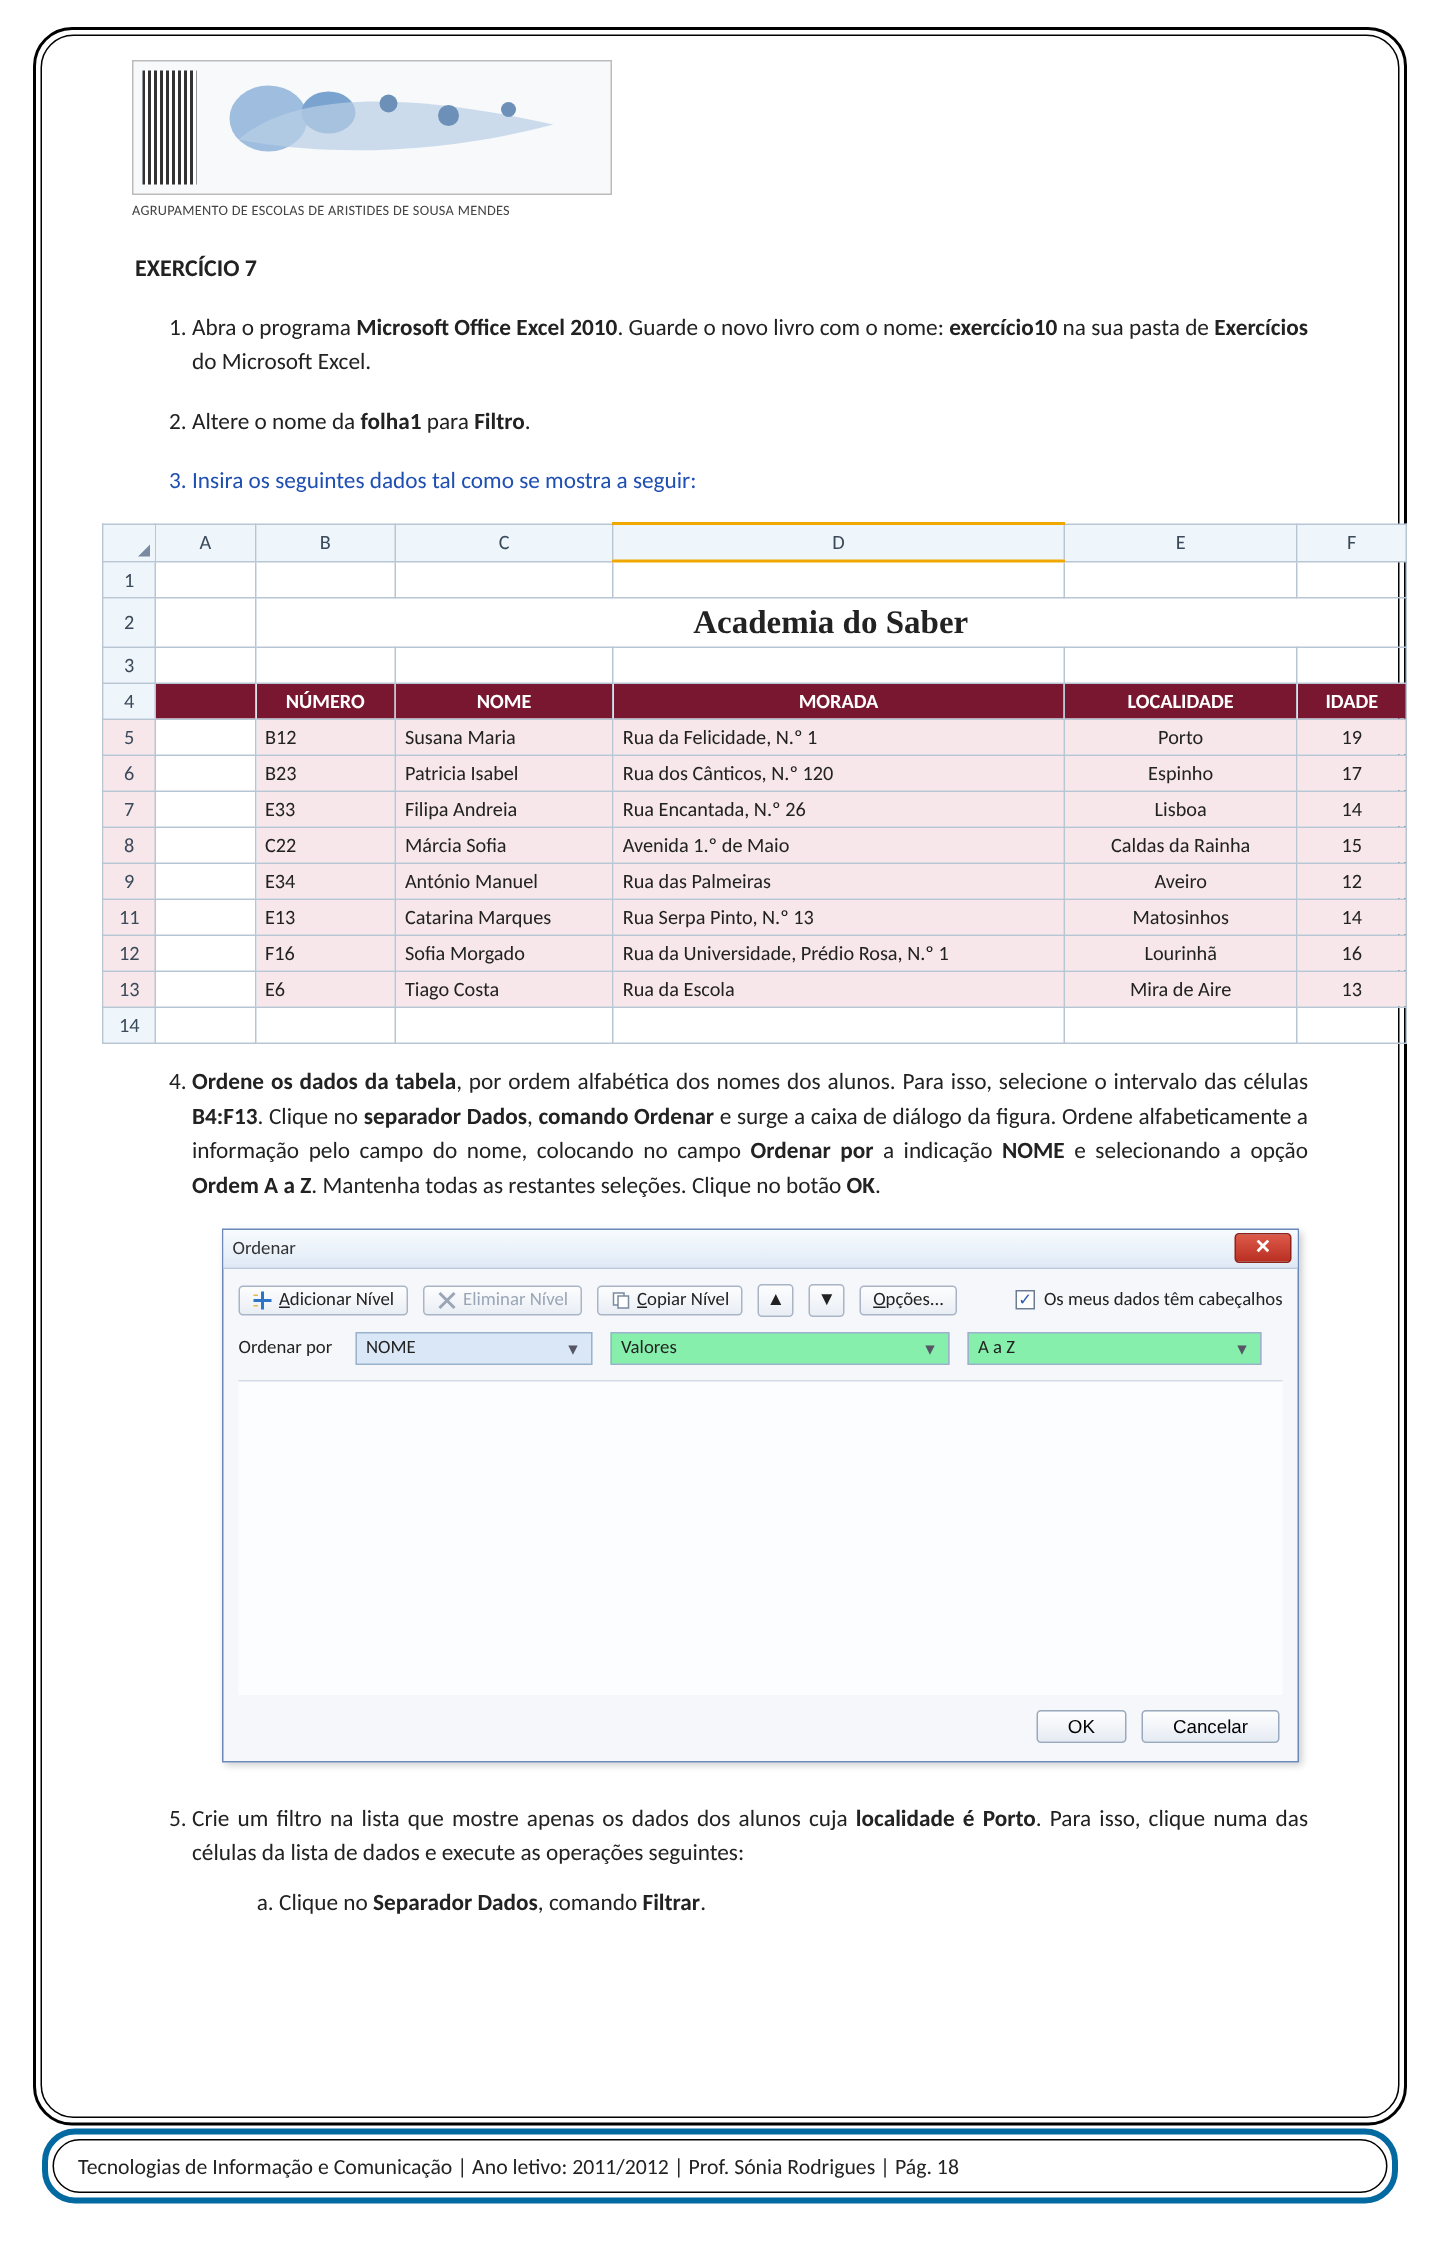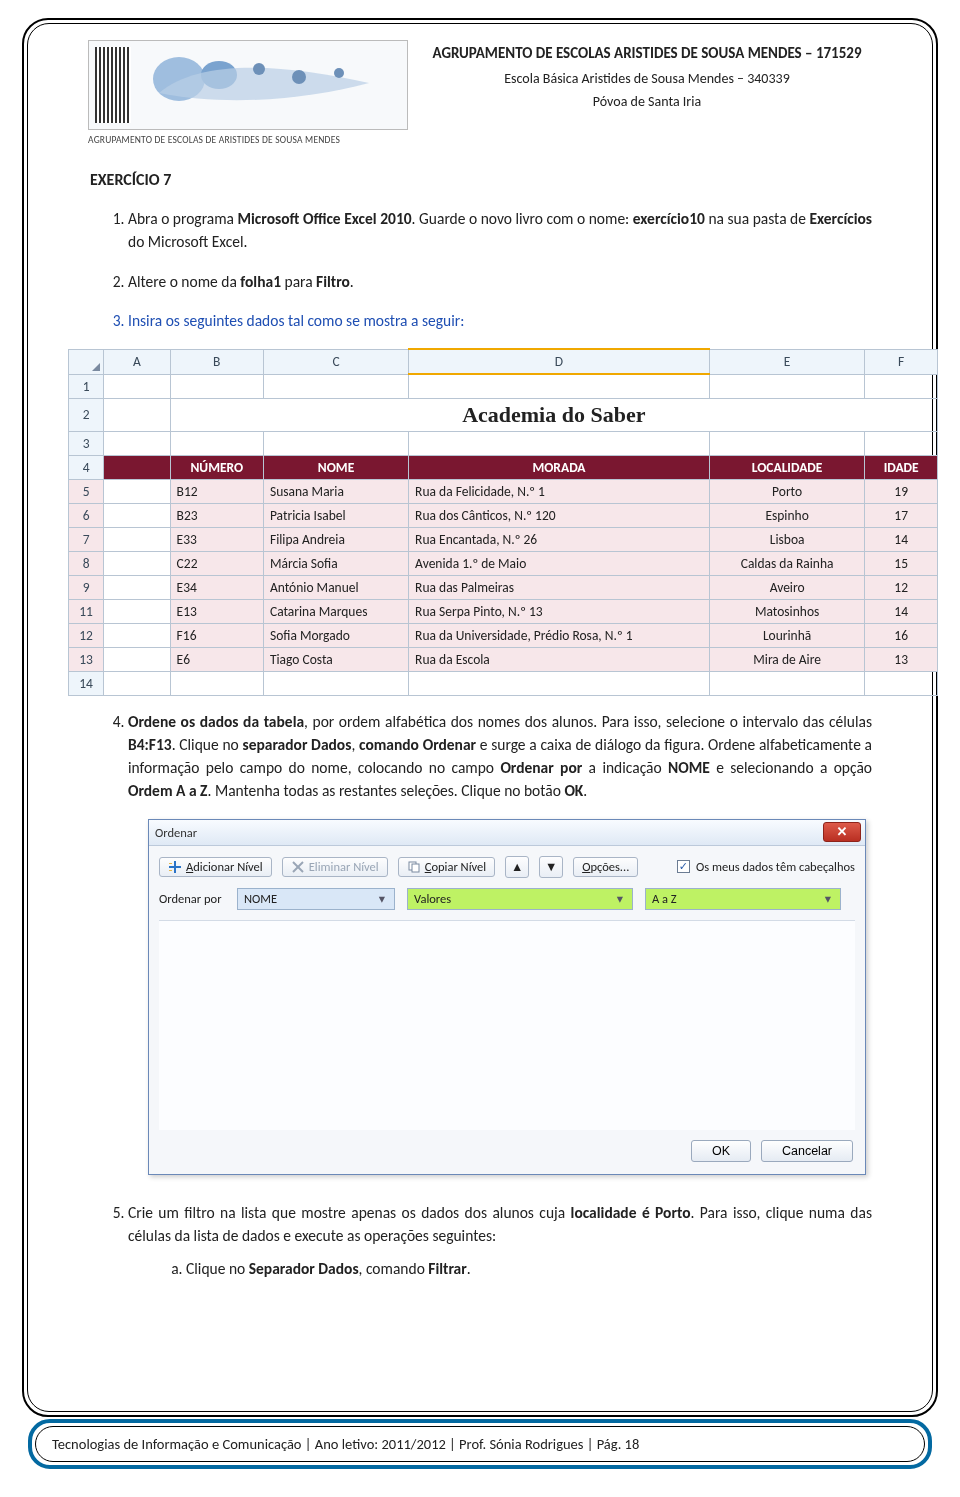--- a/index.html
+++ b/index.html
@@ -61,21 +61,21 @@
   .tbtn .u { text-decoration: underline; }
   .sqbtn { width:24px; height:22px; border:1px solid #a9b5c6; background:linear-gradient(#fdfdfe,#e9eef5); border-radius:3px; display:inline-flex; align-items:center; justify-content:center; }
   .chk { display:inline-flex; align-items:center; gap:6px; margin-left:auto; }
   .chk .box { width:13px; height:13px; border:1px solid #6b7c93; background:#fff; display:inline-flex; align-items:center; justify-content:center; font-size:11px; color:#2a5caa; }
   .dlg-cols { display:flex; padding: 2px 10px 4px 10px; color:#333; }
   .dlg-cols .c1 { width: 240px; }
   .dlg-cols .c2 { width: 234px; }
   .dlg-cols .c3 { flex:1; }
   .dlg-row { display:flex; align-items:center; padding: 2px 10px 6px 10px; gap:8px; }
   .dlg-row .lbl { width: 70px; }
-  .combo { display:inline-flex; align-items:center; justify-content:space-between; border:1px solid #9bb2cc; background:#bef264; height:22px; padding:0 4px 0 6px; }
+  .combo { display:inline-flex; align-items:center; justify-content:space-between; border:1px solid #9bb2cc; background:#86efac; height:22px; padding:0 4px 0 6px; }
   .combo .arr { width:16px; height:16px; display:inline-flex; align-items:center; justify-content:center; color:#556; }
   .combo.sel { background:#d9e7f7; }
   .dlg-row .c1c { width: 158px; }
   .dlg-row .c2c { width: 226px; margin-left: 4px; }
   .dlg-row .c3c { width: 196px; margin-left: 4px; }
   .dlg-body { height: 210px; border-top:1px solid #d3dbe6; margin: 4px 10px 0 10px; background:#fcfdff; }
   .dlg-actions { display:flex; justify-content:flex-end; gap:10px; padding:10px 12px 12px 12px; }
   .btn { border:1px solid #9aa9bd; background:linear-gradient(#fefefe,#e5ebf3); padding:3px 20px; border-radius:3px; font-size:12.5px; }
 
   ol.sub { list-style: lower-alpha; padding-left: 58px; font-size: 15.5px; margin-top: 10px; }
@@ -103,25 +103,20 @@
               <ellipse cx="40" cy="30" rx="26" ry="22" fill="#9fbedf"></ellipse>
               <ellipse cx="80" cy="26" rx="18" ry="14" fill="#7aa3cf"></ellipse>
               <path d="M20 44 C60 10, 140 14, 230 34 C170 50, 90 58, 20 44 Z" fill="#b9cfe6" opacity=".7"></path>
               <circle cx="120" cy="20" r="6" fill="#6d90b8"></circle>
               <circle cx="160" cy="28" r="7" fill="#6d90b8"></circle>
               <circle cx="200" cy="24" r="5" fill="#6d90b8"></circle>
             </svg>
           </div>
         </div>
         <div class="logo-caption">AGRUPAMENTO DE ESCOLAS DE ARISTIDES DE SOUSA MENDES</div>
-      </div>
-      <div class="hdr-text">
-        <div class="hdr-l1">AGRUPAMENTO DE ESCOLAS ARISTIDES DE SOUSA MENDES – 171529</div>
-        <div class="hdr-l2">Escola Básica Aristides de Sousa Mendes – 340339</div>
-        <div class="hdr-l3">Póvoa de Santa Iria</div>
       </div>
     </div>
 
     <div class="ex-title">EXERCÍCIO 7</div>
 
     <ol class="steps">
       <li>
         <span>Abra o programa </span><span class="b">Microsoft Office Excel 2010</span><span>. Guarde o novo livro com o nome: </span><span class="b">exercício10</span><span> na sua pasta de </span><span class="b">Exercícios</span><span> do Microsoft Excel.</span>
       </li>
       <li>

